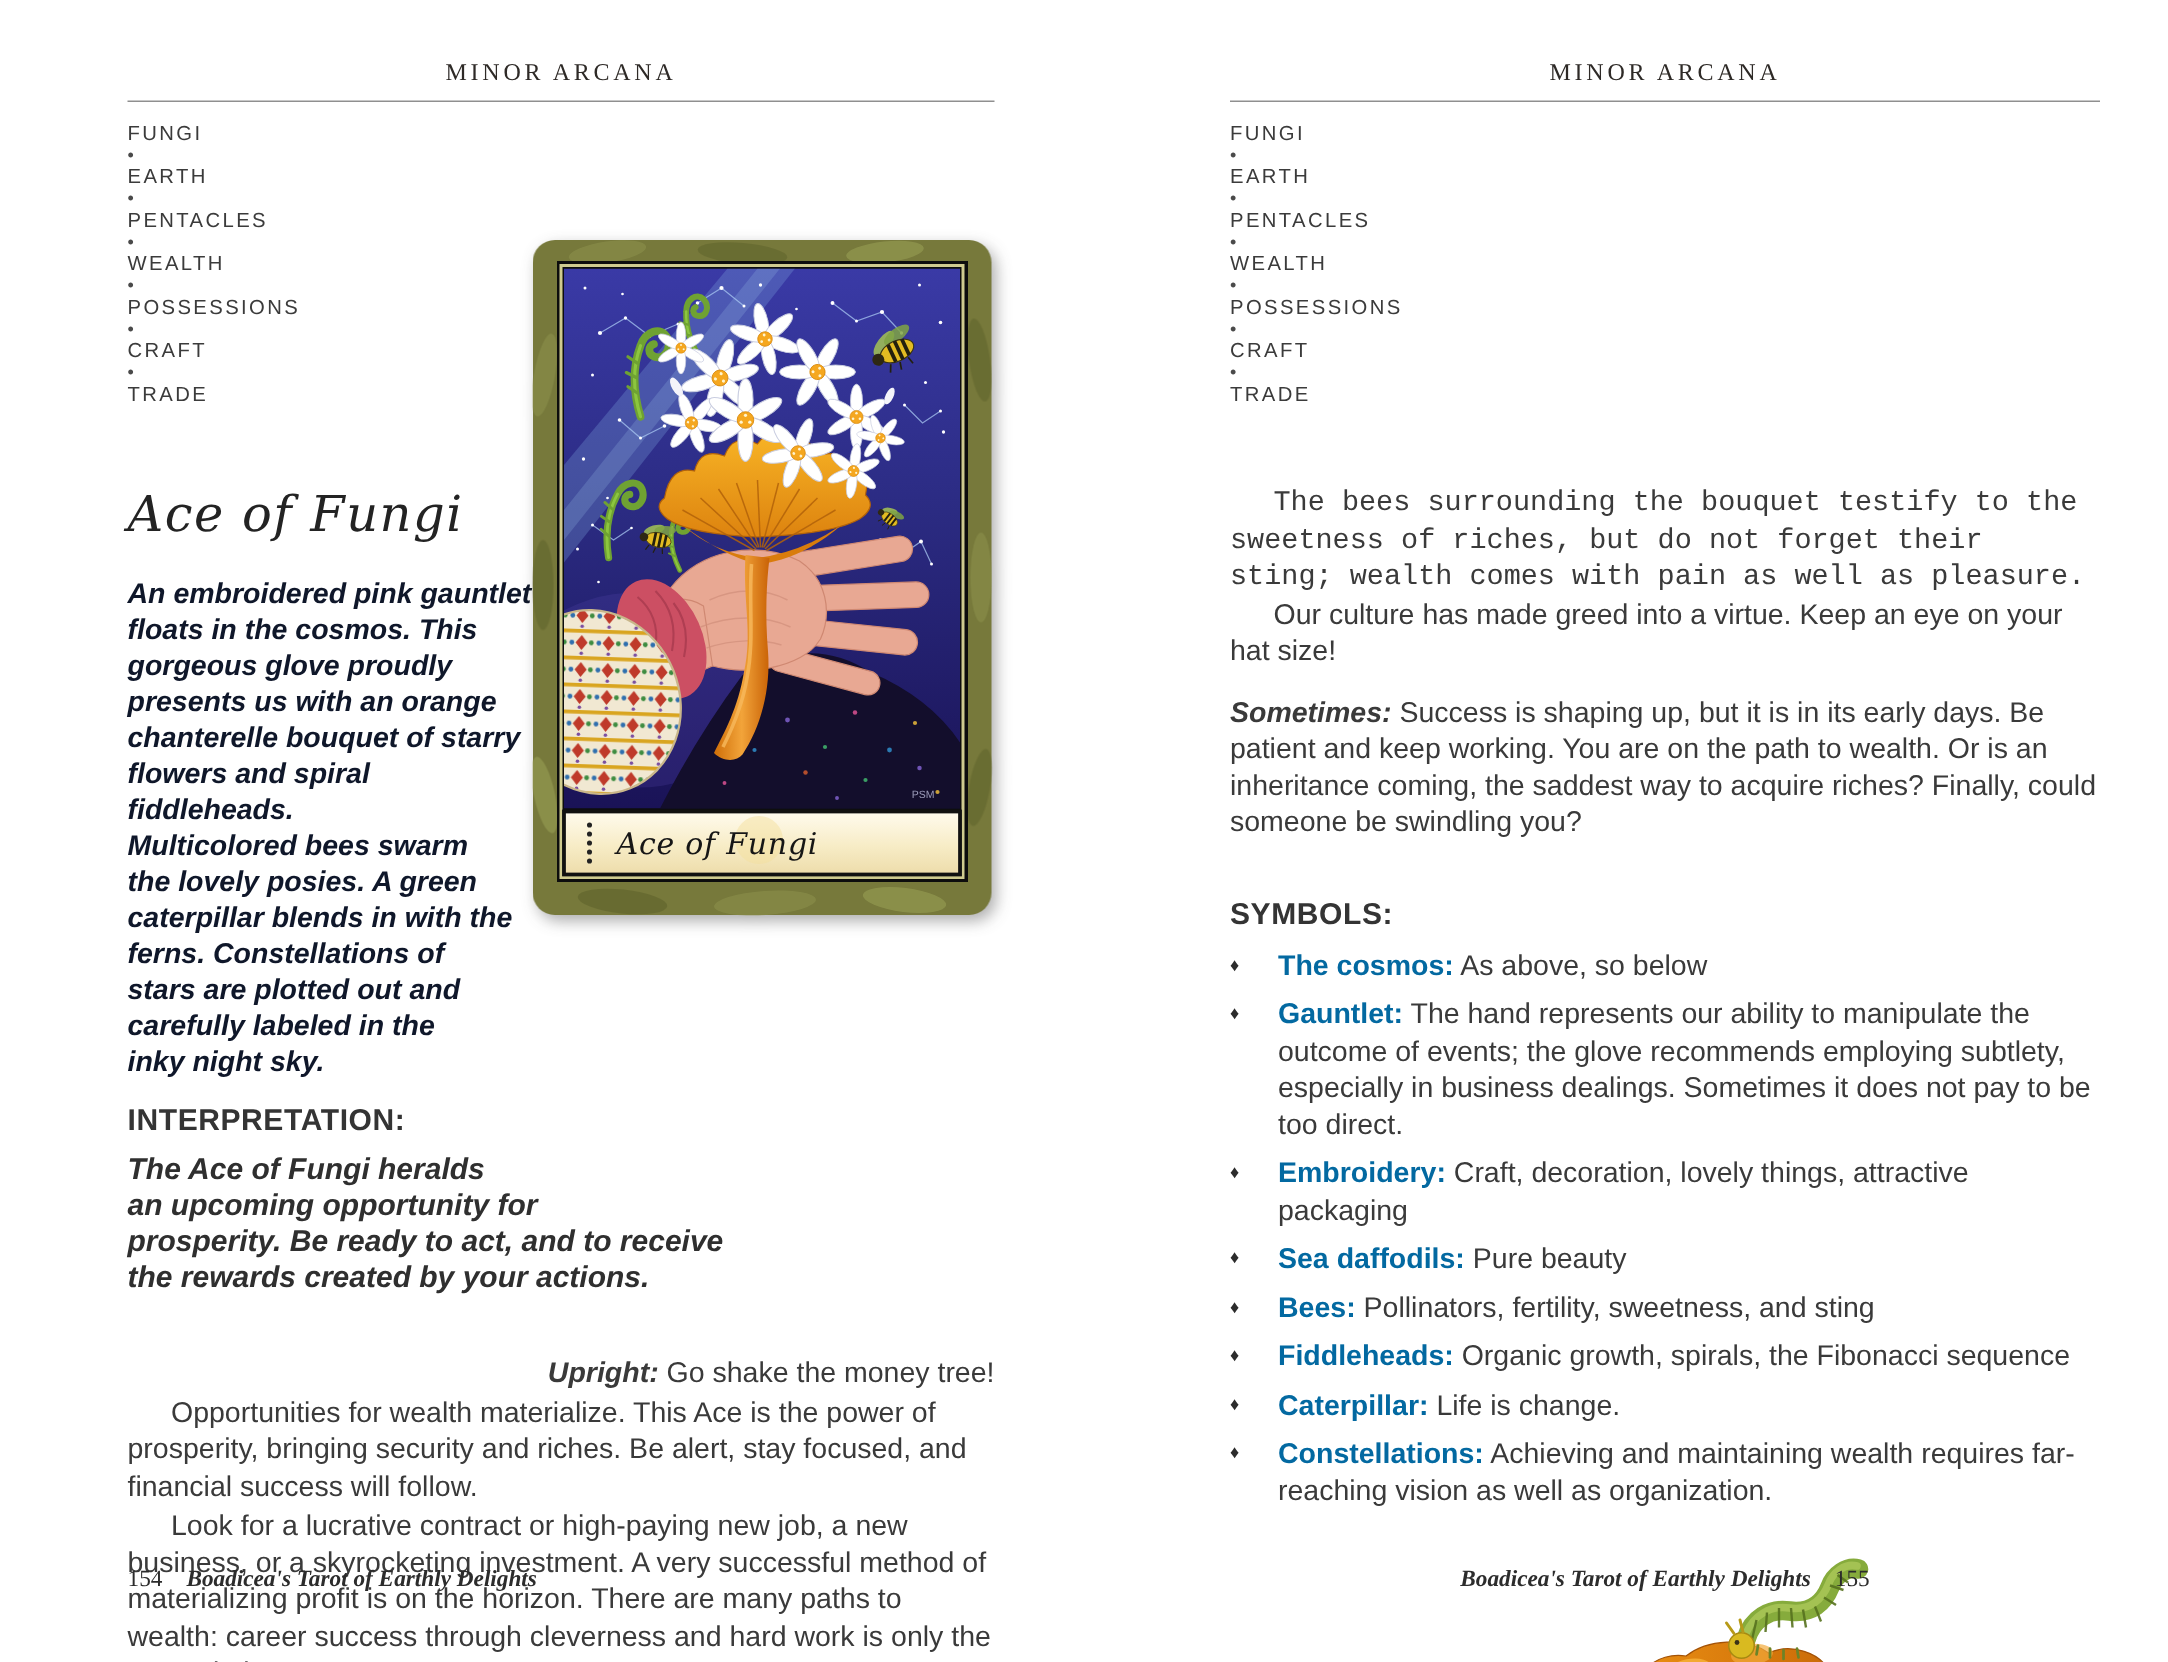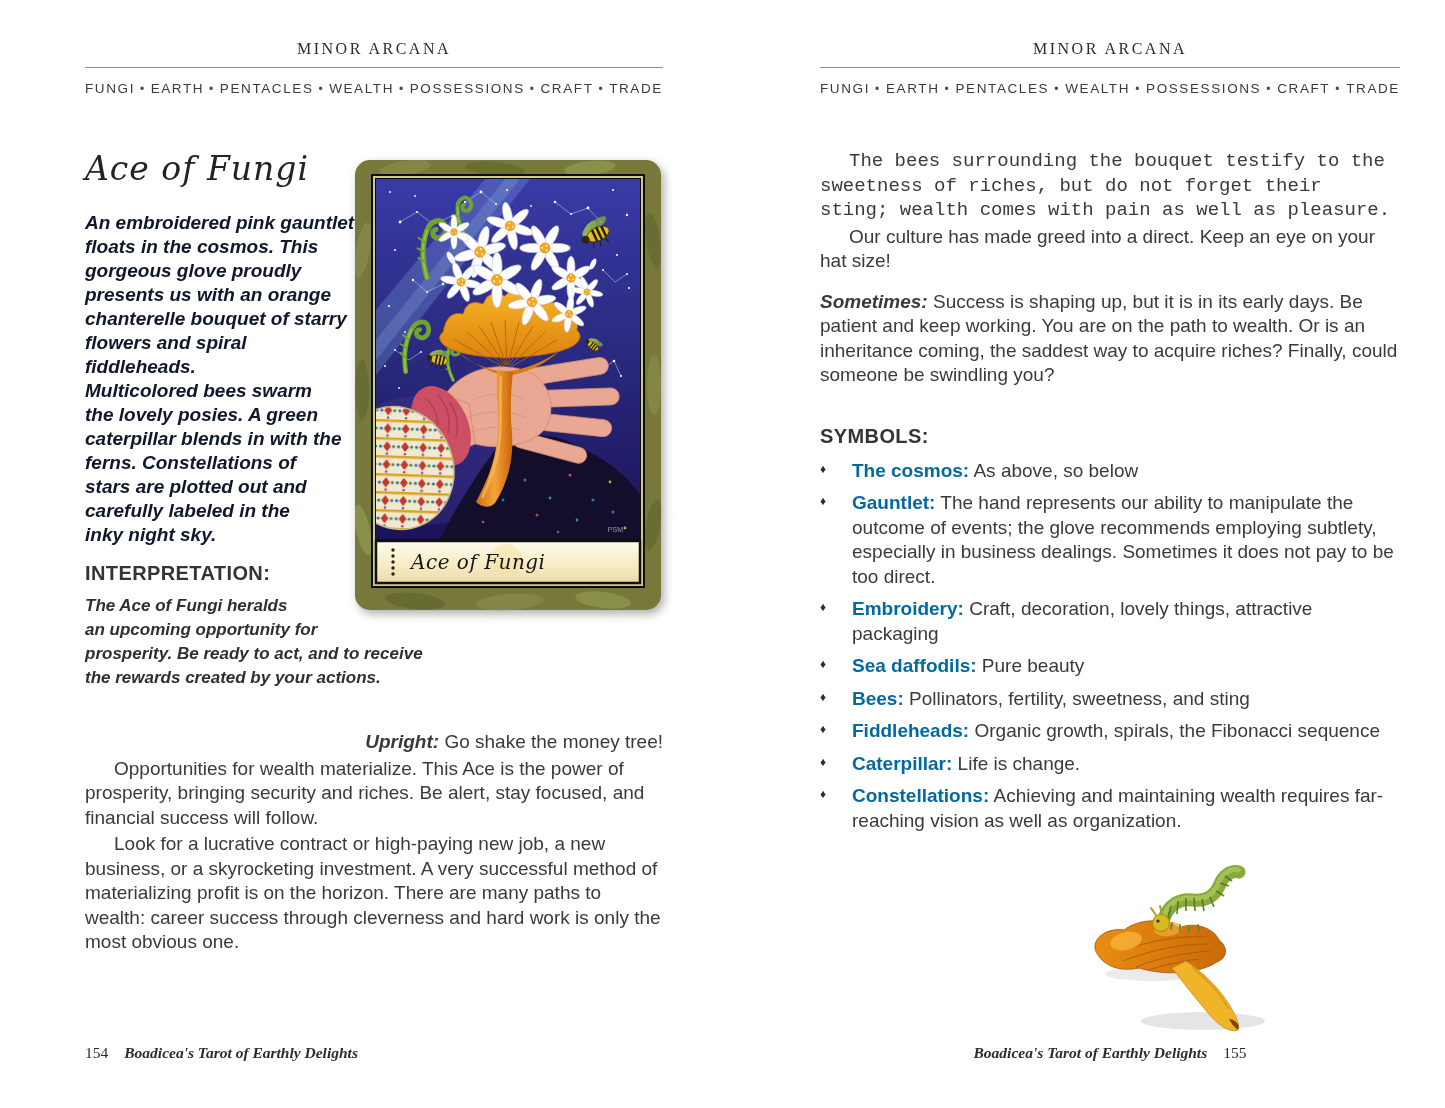--- a/index.html
+++ b/index.html
@@ -9,33 +9,33 @@
 
   .page { position:absolute; top:40px; height:1040px;margin-left:20px; }
   .page-left  { left:65px;  width:578px; }
   .page-right { left:800px; width:580px; }
 
   
   .running-head { text-align:center; font-family:"Liberation Serif", serif; font-size:16px;
                   letter-spacing:2.5px; color:#2e2a27; font-variant:small-caps;
                   text-transform:uppercase; font-variant:normal; }
   .head-rule { border:none; border-top:1px solid #8f8f8f; margin-top:9px; }
-  .keywords { display:flex; justify-content:space-between; align-items:center;
-              margin-top:13px; font-size:13.5px; letter-spacing:1.6px; color:#3b3b3b; }
+  .keywords { display:flex; justify-content:space-between; 
+              margin-top:13px; font-size:13.5px; letter-spacing:1.6px; color:#3b3b3b;flex-direction:column; }
   .keywords .kw-sep { color:#4a4a4a; font-size:12px; }
 
   
   .card-title { font-family:"DejaVu Serif", serif; font-style:italic; font-weight:500;
                 font-size:33px; color:#232323; letter-spacing:1px; margin-top:53px; }
   .prelined { white-space:pre-line; }
   .desc { margin-top:23px; width:276px; font-style:italic; font-weight:bold;
           font-size:19px; line-height:24px; color:#0f172a; }
   .section-heading { margin-top:15px; font-size:20px; letter-spacing:.4px; color:#343434; }
   .interp { margin-top:9px; width:420px; font-style:italic; font-weight:bold;
-            font-size:17px; line-height:24px; color:#2f2f2f; }
+            font-size:20px; line-height:24px; color:#2f2f2f; }
   .bodypara { font-size:19px; line-height:24.5px; color:#3a3a3a; }
   .lead-label { font-weight:bold; font-style:italic; }
   .upright-block { margin-top:40px;text-align:right; }
   .indented { text-indent:29px; }
   .mt4 { margin-top:2px; }
 
   
   .tarot-card { position:absolute; left:270px; top:120px; width:308px; height:452px; }
   .tarot-card svg { filter:drop-shadow(3px 4px 5px rgba(40,40,40,.38)); }
 
@@ -375,21 +375,21 @@
           <span class="kw-sep">•</span>
           <span class="kw">POSSESSIONS</span>
           <span class="kw-sep">•</span>
           <span class="kw">CRAFT</span>
           <span class="kw-sep">•</span>
           <span class="kw">TRADE</span>
         </div>
     </header>
 
     <p class="bodypara indented rp-para1">The bees surrounding the bouquet testify to the sweetness of riches, but do not forget their sting; wealth comes with pain as well as pleasure.</p>
-    <p class="bodypara indented mt4">Our culture has made greed into a direct. Keep an eye on your hat size!</p>
+    <p class="bodypara indented mt4">Our culture has made greed into a virtue. Keep an eye on your hat size!</p>
 
     <p class="bodypara reversed-block"><span class="lead-label">Sometimes:</span> <span>Success is shaping up, but it is in its early days. Be patient and keep working. You are on the path to wealth. Or is an inheritance coming, the saddest way to acquire riches? Finally, could someone be swindling you?</span></p>
 
     <h2 class="section-heading symbols-heading">SYMBOLS:</h2>
 
     <ul class="symbols-list" id="symbols-list">
         <li>
           <span class="sym-bullet">♦</span>
           <span class="sym-text"><b>The cosmos:</b> As above, so below</span>
         </li>

